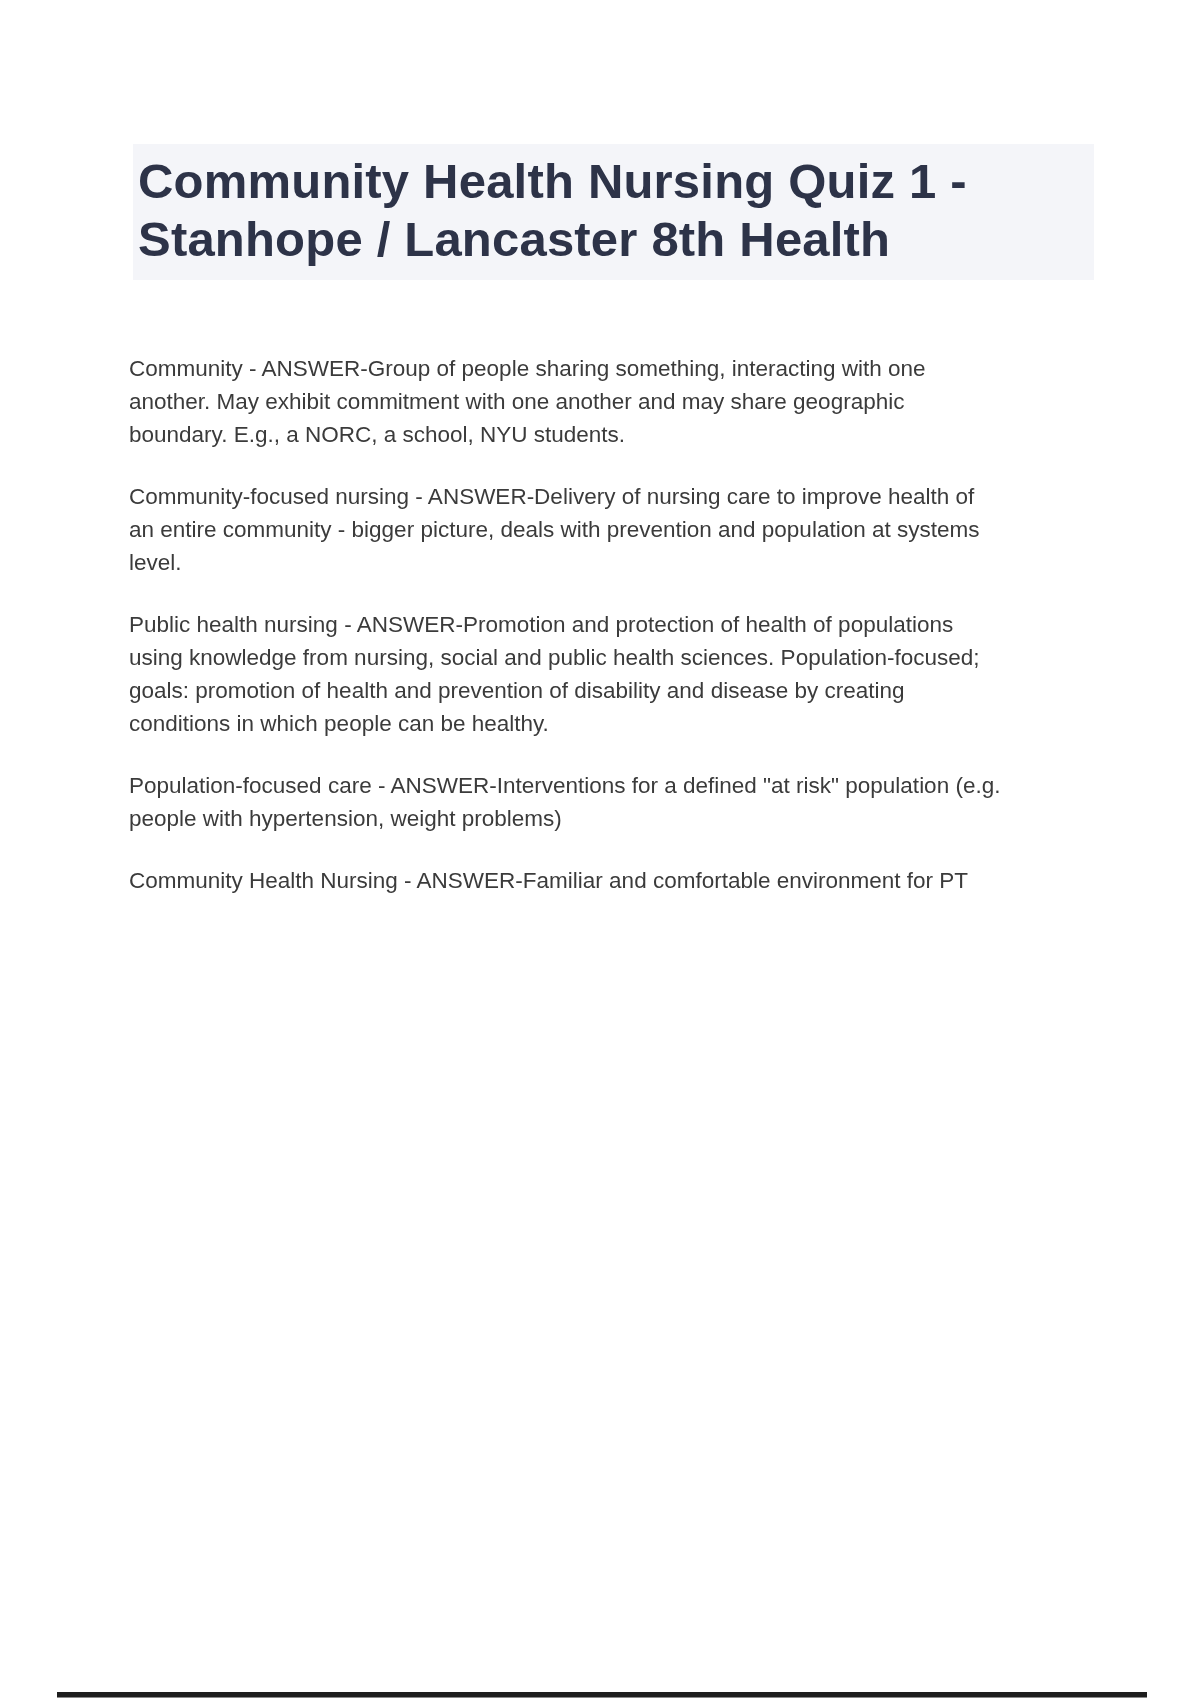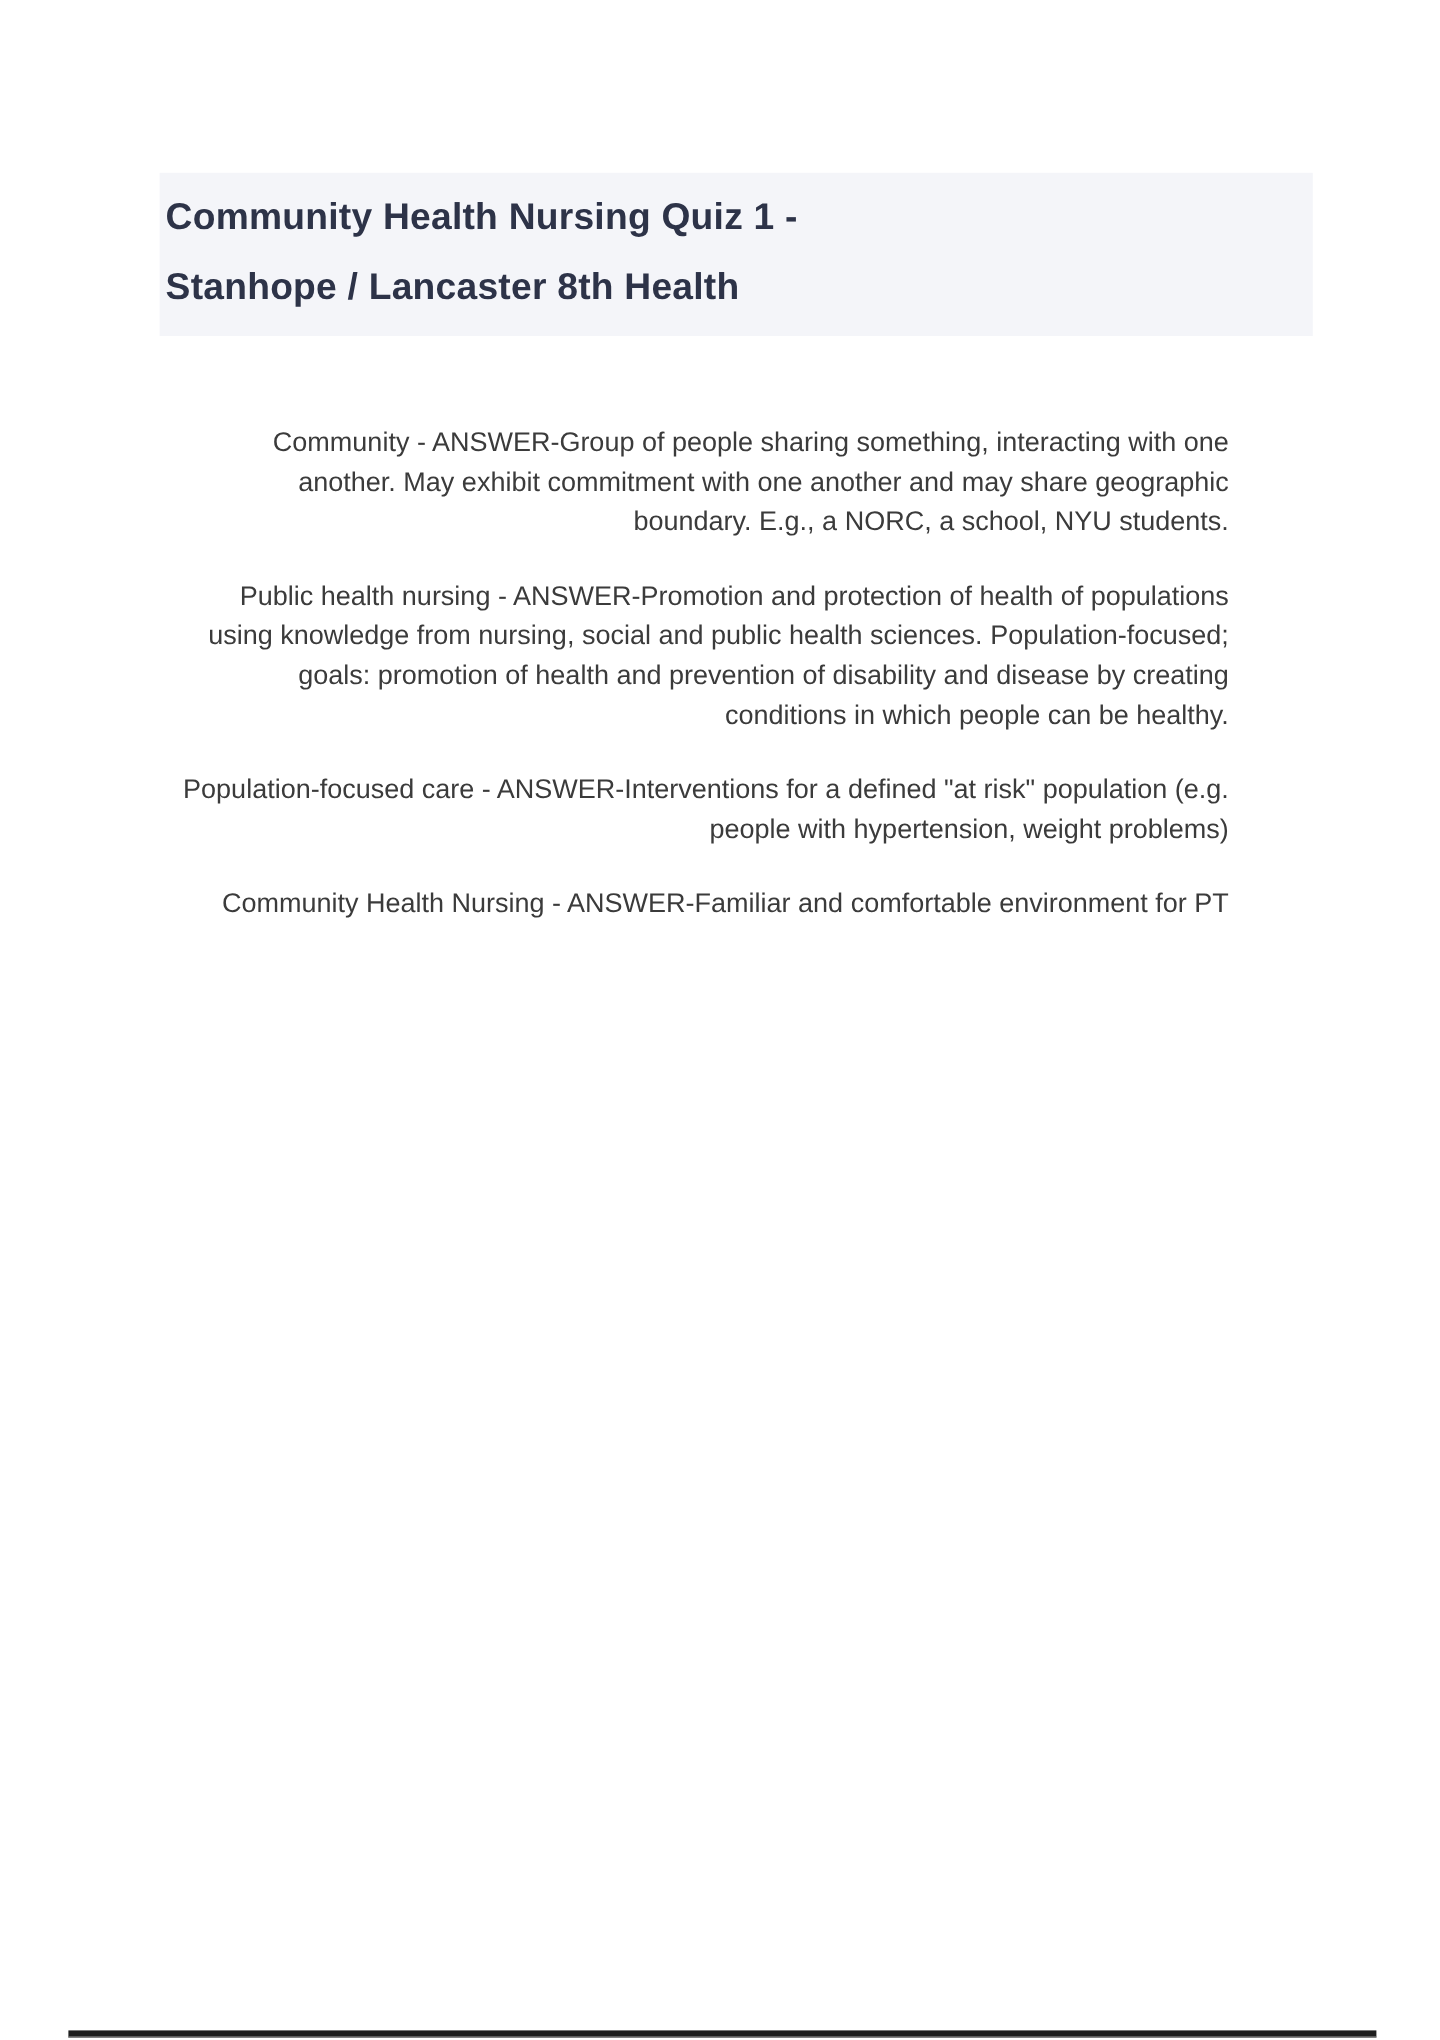--- a/index.html
+++ b/index.html
@@ -19,32 +19,31 @@
     position: absolute;
     left: 133px;
     top: 144px;
     width: 956px;
     background: #f4f5f9;
     padding: 8px 0 12px 5px;
     margin: 0;
   }
   .title-line {
     display: block;
-    font-size: 31px;
+    font-size: 49px;
     line-height: 58px;
     font-weight: 700;
     color: #2d3348;
     letter-spacing: 0.2px;
   }
   .doc-body {
     position: absolute;
-    left: 149px;
+    left: 129px;
     top: 352px;
     width: 875px;
-    text-align: right;
   }
   .doc-body p {
     margin: 0 0 29px 0;
     font-size: 22.5px;
     line-height: 33px;
     color: #3b3b3b;
     white-space: pre-line;
   }
   .page-divider {
     position: absolute;
@@ -61,20 +60,21 @@
 
 <div class="page">
 
   <h1 class="doc-title">
     <span class="title-line">Community Health Nursing Quiz 1 -</span>
     <span class="title-line">Stanhope / Lancaster 8th Health</span>
   </h1>
 
   <div class="doc-body">
     <p>Community - ANSWER-Group of people sharing something, interacting with one another. May exhibit commitment with one another and may share geographic boundary. E.g., a NORC, a school, NYU students.</p>
+    <p>Community-focused nursing - ANSWER-Delivery of nursing care to improve health of an entire community - bigger picture, deals with prevention and population at systems level.</p>
     <p>Public health nursing - ANSWER-Promotion and protection of health of populations using knowledge from nursing, social and public health sciences. Population-focused; goals: promotion of health and prevention of disability and disease by creating conditions in which people can be healthy.</p>
     <p>Population-focused care - ANSWER-Interventions for a defined "at risk" population (e.g. people with hypertension, weight problems)</p>
     <p>Community Health Nursing - ANSWER-Familiar and comfortable environment for PT</p>
   </div>
 
   <div class="page-divider"></div>
 
 </div>
 
 </body></html>

